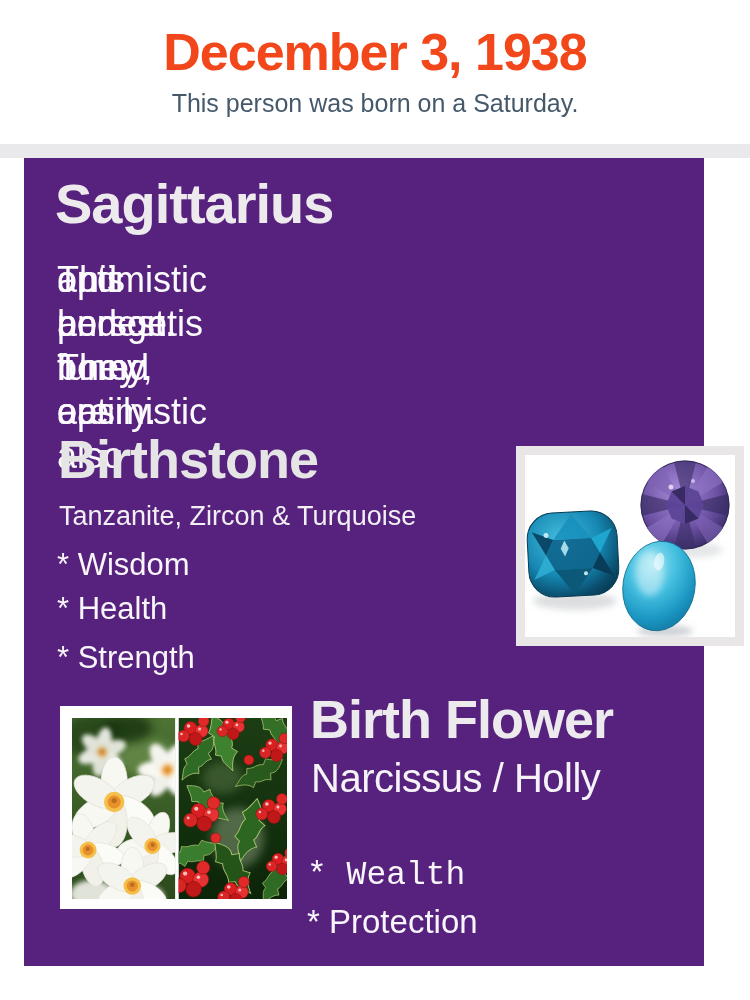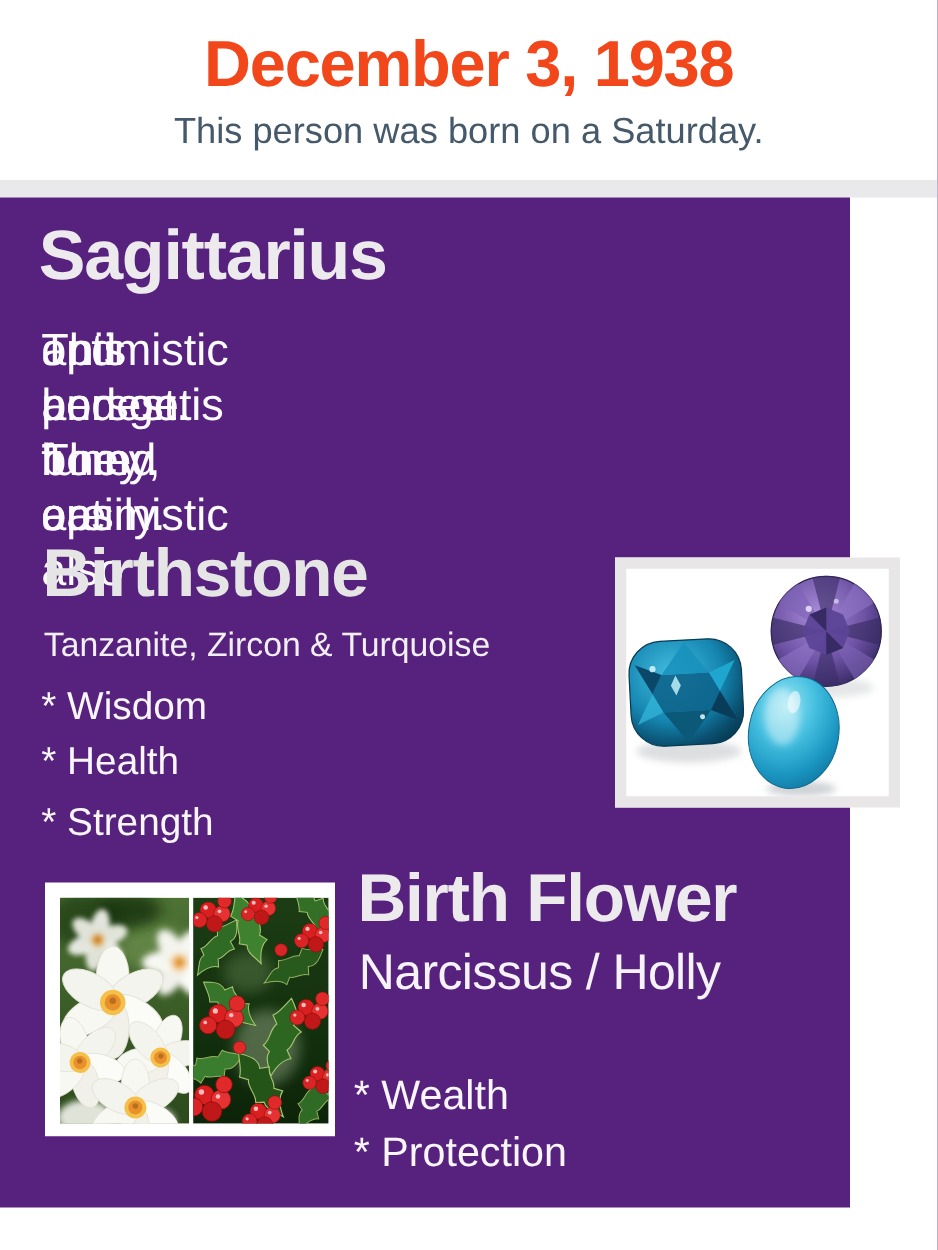--- a/index.html
+++ b/index.html
@@ -11,44 +11,45 @@
   .header{height:144px;text-align:center;}
   .date-title{
     margin:0;padding-top:24px;font-size:52px;font-weight:bold;letter-spacing:-1px;
     color:var(--accent-orange,#F2471A);line-height:1.1;
   }
   .site-summary{
     margin-top:5px;font-size:34px;font-weight:400;letter-spacing:-0.5px;
     color:var(--heading-text,#1B2530);line-height:1.1;
   }
   .born-on{
-    margin-top:9px;font-size:29px;font-weight:400;
+    margin-top:9px;font-size:25px;font-weight:400;
     color:var(--subtext-slate,#45596B);line-height:1.1;
   }
   .strip{height:14px;background:var(--strip-gray,#E9E8EA);}
   
   .panel{
     position:relative;width:680px;height:808px;
     background:var(--panel-purple,#57217E);
+    margin-left:24px;
   }
   .panel [data-name]{position:absolute;}
   .zodiac-name{
     left:31px;top:12px;font-size:56px;font-weight:bold;letter-spacing:-1px;
     color:#EDEAEE;margin:0;line-height:1.2;
   }
   .zodiac-desc{left:33px;top:100px;font-size:36px;line-height:44px;color:#FBFAFC;}
   .zodiac-desc div{position:static;}
   .bs-heading{left:34px;top:270px;font-size:54px;font-weight:bold;letter-spacing:-1px;color:#e5e5e5;margin:0;line-height:1.15;}
   .bs-names{left:35px;top:343px;font-size:27px;color:#F2EFF4;}
   .trait{font-size:31px;color:#F8F6FA;}
   .bs-t0{left:33px;top:389px;} .bs-t1{left:33px;top:433px;} .bs-t2{left:33px;top:482px;}
   .bf-heading{left:286px;top:530px;font-size:54px;font-weight:bold;letter-spacing:-1px;color:#EDEAEE;margin:0;line-height:1.15;}
   .bf-names{left:287px;top:598px;font-size:40px;letter-spacing:-0.5px;color:#F5F3F7;}
   .bf-trait{font-size:33px;color:#F8F6FA;}
-  .bf-t0{left:283px;top:655px;} .bf-t1{left:283px;top:699px;} .bf-t2{left:283px;top:745px;}
+  .bf-t0{left:283px;top:655px;} .bf-t1{left:283px;top:699px;font-family:Liberation Mono, monospace;} .bf-t2{left:283px;top:745px;}
   
   .gem-card{
     left:492px;top:288px;width:228px;height:200px;box-sizing:border-box;
     background:#ffffff;border:9px solid #E9E6E8;
   }
   .gem-card svg{display:block;width:210px;height:182px;}
   .flower-card{
     left:36px;top:548px;width:232px;height:203px;box-sizing:border-box;
     background:#ffffff;padding:12px 5px 10px 12px;
   }

